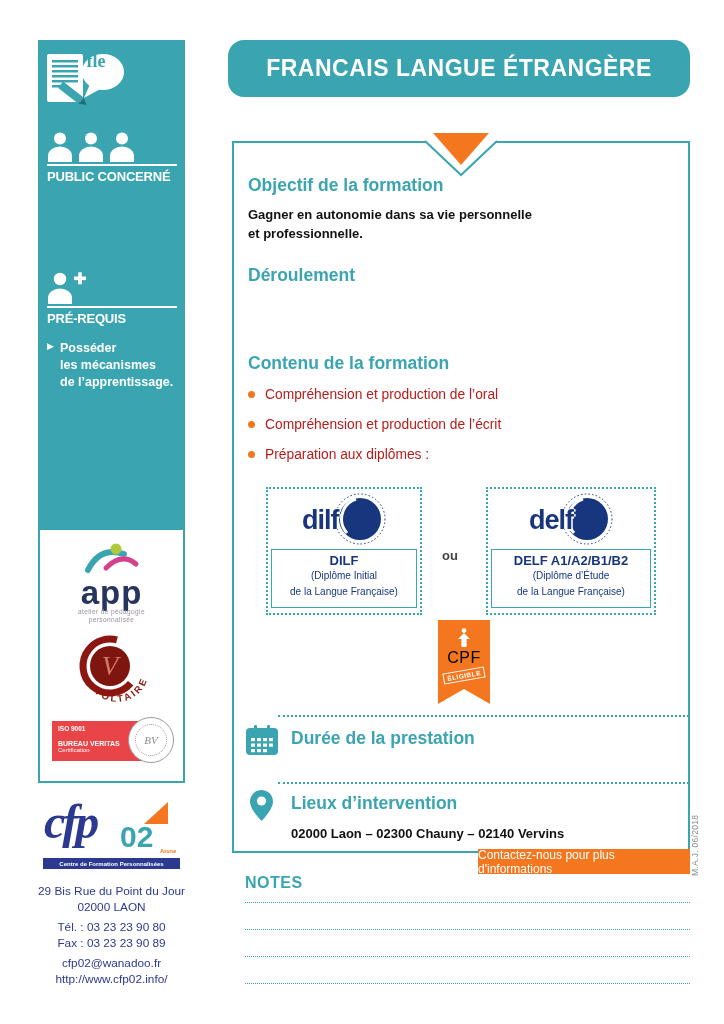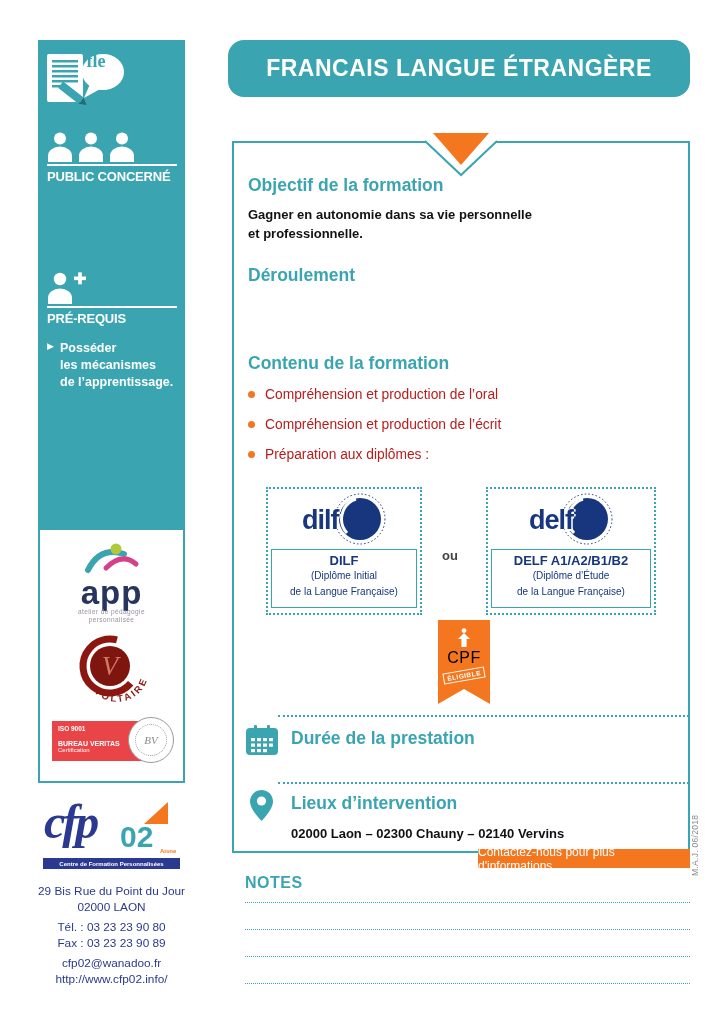--- a/index.html
+++ b/index.html
@@ -37,21 +37,21 @@
   .dilf-logo{position:absolute;left:50%;transform:translateX(-50%);top:4px;width:100px;height:54px;}
   .dilf-word{position:absolute;left:8px;top:12px;font-weight:800;font-size:27px;letter-spacing:-1px;
     color:var(--dilf_blue);text-shadow:1.5px 0 0 #fff,-1.5px 0 0 #fff,0 1.5px 0 #fff,0 -1.5px 0 #fff;}
   .cpf-badge{position:absolute;left:204px;top:477px;width:52px;height:84px;background:var(--orange);
     clip-path:polygon(0 0,100% 0,100% 100%,50% 82%,0 100%);display:flex;flex-direction:column;align-items:center;}
   .cpf-label{color:#000000;font-weight:400;font-size:16px;letter-spacing:.5px;margin-top:1px;}
   .cpf-stamp{margin-top:3px;border:1.5px solid #fff;color:#fff;font-weight:700;font-size:6.5px;
     padding:1px 3px;transform:rotate(-10deg);letter-spacing:.5px;}
   .dot-sep{position:absolute;left:44px;width:411px;border-top:2px dotted var(--teal);}
   .notes-line{position:absolute;left:245px;width:445px;border-top:1.5px dotted var(--teal);}
-  .contact-banner{left:478px;top:849px;width:212px;height:19px;background:var(--orange);
+  .contact-banner{left:478px;top:849px;width:212px;height:25px;background:var(--orange);
     display:flex;align-items:center;justify-content:center;color:#fff;font-size:12px;font-weight:500;}
   .maj{left:690px;top:786px;width:14px;height:90px;writing-mode:vertical-rl;transform:rotate(180deg);
     color:var(--gray);font-size:8.5px;letter-spacing:.3px;}
 
   
   .cfp-wrap{left:38px;top:800px;width:147px;height:72px;}
   .cfp-cfp{position:absolute;left:6px;top:-6px;font-family:"Liberation Serif",serif;font-style:italic;
     font-weight:700;font-size:48px;letter-spacing:-3px;color:var(--dark_blue);}
   .cfp-02{position:absolute;left:82px;top:20px;font-weight:800;font-size:30px;color:var(--teal);}
   .cfp-tri{position:absolute;left:106px;top:2px;width:24px;height:22px;background:var(--orange);

